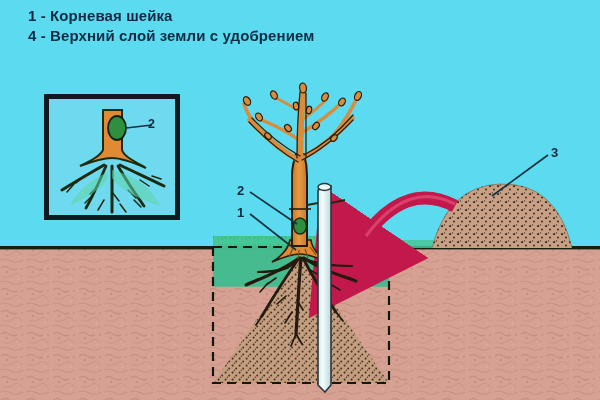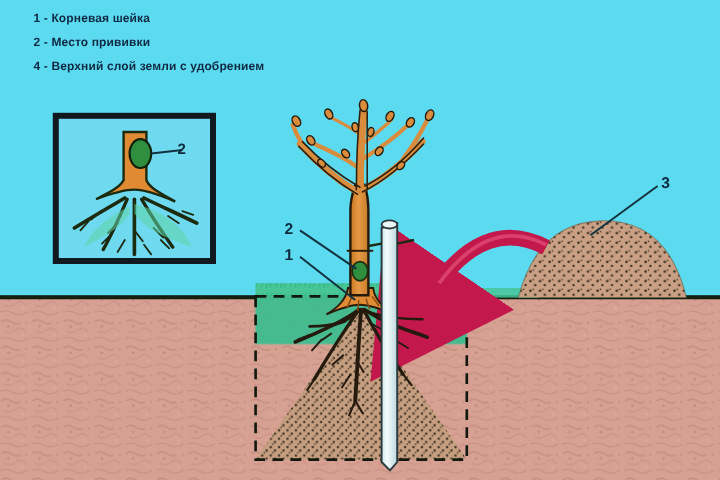--- a/index.html
+++ b/index.html
@@ -21,21 +21,21 @@
 
   
   #legend {
     position: absolute;
     left: 28px;
     top: 6px;
     width: 430px;
   }
   .legend-line {
     font-family: "Liberation Sans", sans-serif;
-    font-size: 10px;
+    font-size: 15px;
     font-weight: bold;
     color: #102a43;
     line-height: 20px;
     white-space: nowrap;
     letter-spacing: 0.1px;
   }
 
   
   .callout {
     position: absolute;
@@ -255,21 +255,20 @@
       </g>
 
       <ellipse cx="117" cy="128" rx="9" ry="12" fill="#2f8f3e" stroke="#11210c" stroke-width="1.8"></ellipse>
 
       <line x1="126" y1="128" x2="152" y2="125" stroke="#11323f" stroke-width="1.7"></line>
     </g>
   </svg>
 
   <div id="legend">
     <div class="legend-line">1 - Корневая шейка</div>
-    <div class="legend-line">2 - Место прививки</div>
     <div class="legend-line">4 - Верхний слой земли с удобрением</div>
   </div>
 
   <div class="callout" id="callout-2">2</div>
   <div class="callout" id="callout-1">1</div>
   <div class="callout" id="callout-3">3</div>
   <div class="callout" id="callout-inset-2">2</div>
 
 </div>
 

